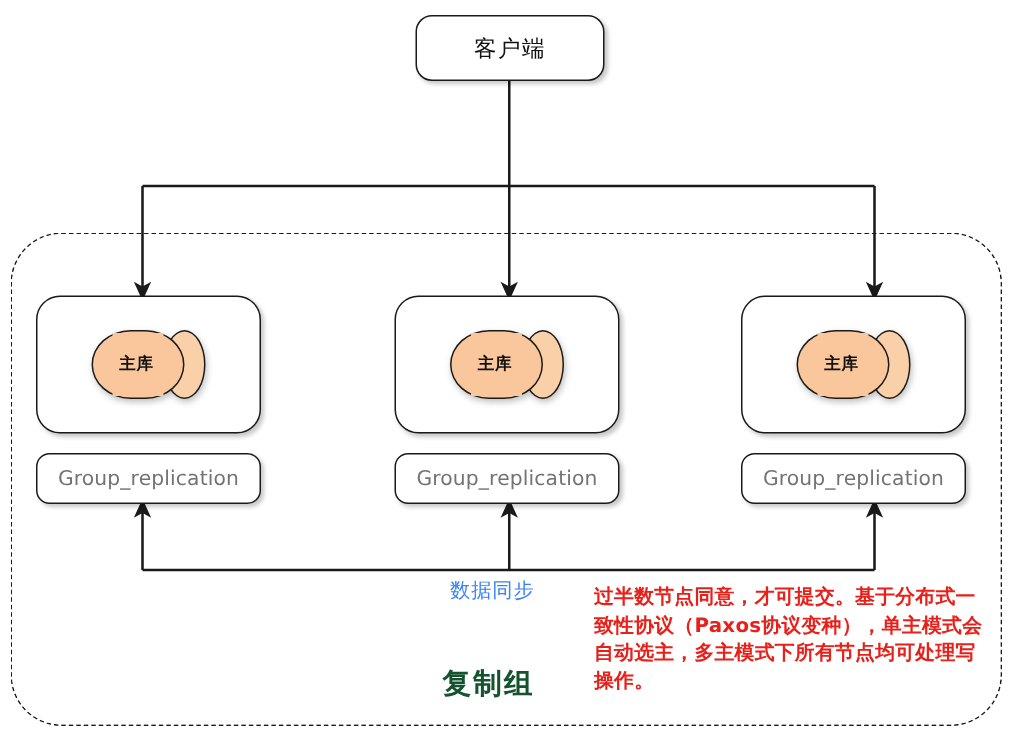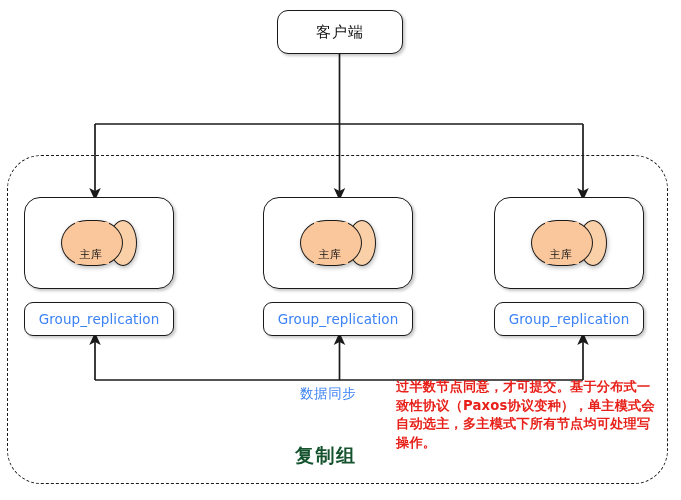--- a/index.html
+++ b/index.html
@@ -60,21 +60,21 @@
     height: 34px;
     top: 302px;
     border-radius: 9px;
   }
   .gr-box.m1 { left: 24px; }
   .gr-box.m2 { left: 263px; }
   .gr-box.m3 { left: 494px; }
 
   .gr-label {
     font-size: 13.5px;
-    color: #3b82f6;
+    color: #737373;
     font-family: "DejaVu Sans", "Liberation Sans", sans-serif;
     letter-spacing: 0.1px;
     white-space: nowrap;
   }
 
   
   .cyl {
     position: relative;
     width: 76px;
     height: 46px;
@@ -106,30 +106,31 @@
     position: absolute;
     left: 14px;
     top: 1.6px;
     width: 34px;
     height: 42.8px;
     background: #F9C79B;
   }
   .cyl-label {
     position: absolute;
     left: 6px;
-    top: 16px;
+    top: 4px;
     width: 48px;
     height: 36px;
     display: flex;
     align-items: center;
     justify-content: center;
     font-size: 11px;
     color: #121212;
     letter-spacing: 0.5px;
     z-index: 3;
+    font-weight: bold;
   }
 
   
   .group-container {
     position: absolute;
     left: 7px;
     top: 155px;
     width: 661px;
     height: 329px;
     box-sizing: border-box;
@@ -155,21 +156,21 @@
     left: 300px;
     top: 385px;
     font-size: 13.5px;
     color: #3b82f6;
     letter-spacing: 0.6px;
     z-index: 5;
   }
   .note-red {
     position: absolute;
     left: 396px;
-    top: 378px;
+    top: 390px;
     width: 262px;
     font-size: 13.2px;
     line-height: 18.5px;
     color: #E8201A;
     font-weight: bold;
     letter-spacing: 0.2px;
     z-index: 5;
   }
 
   

